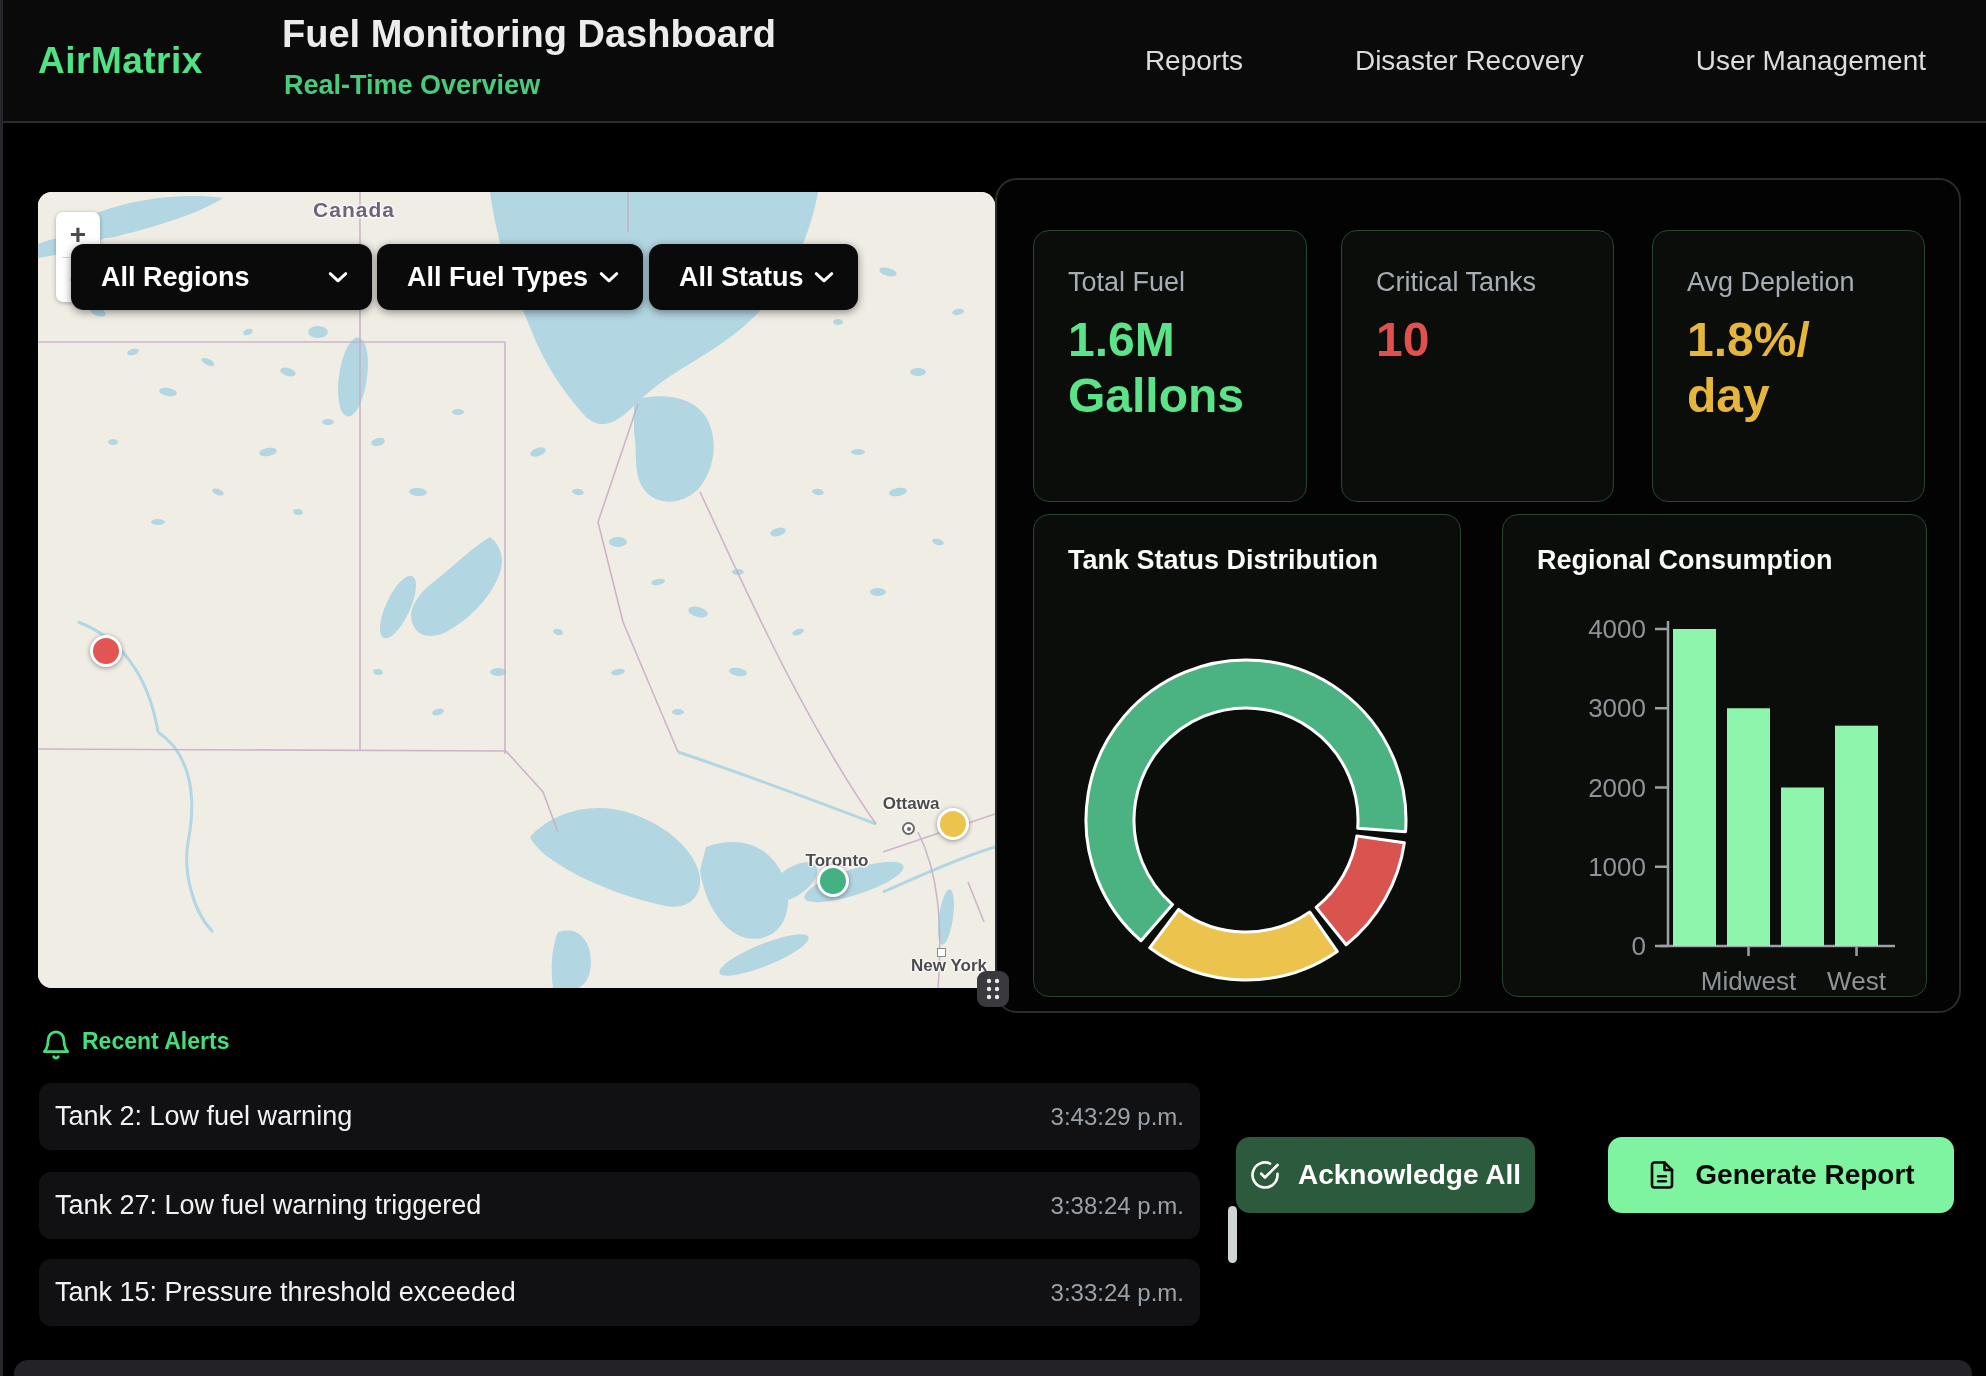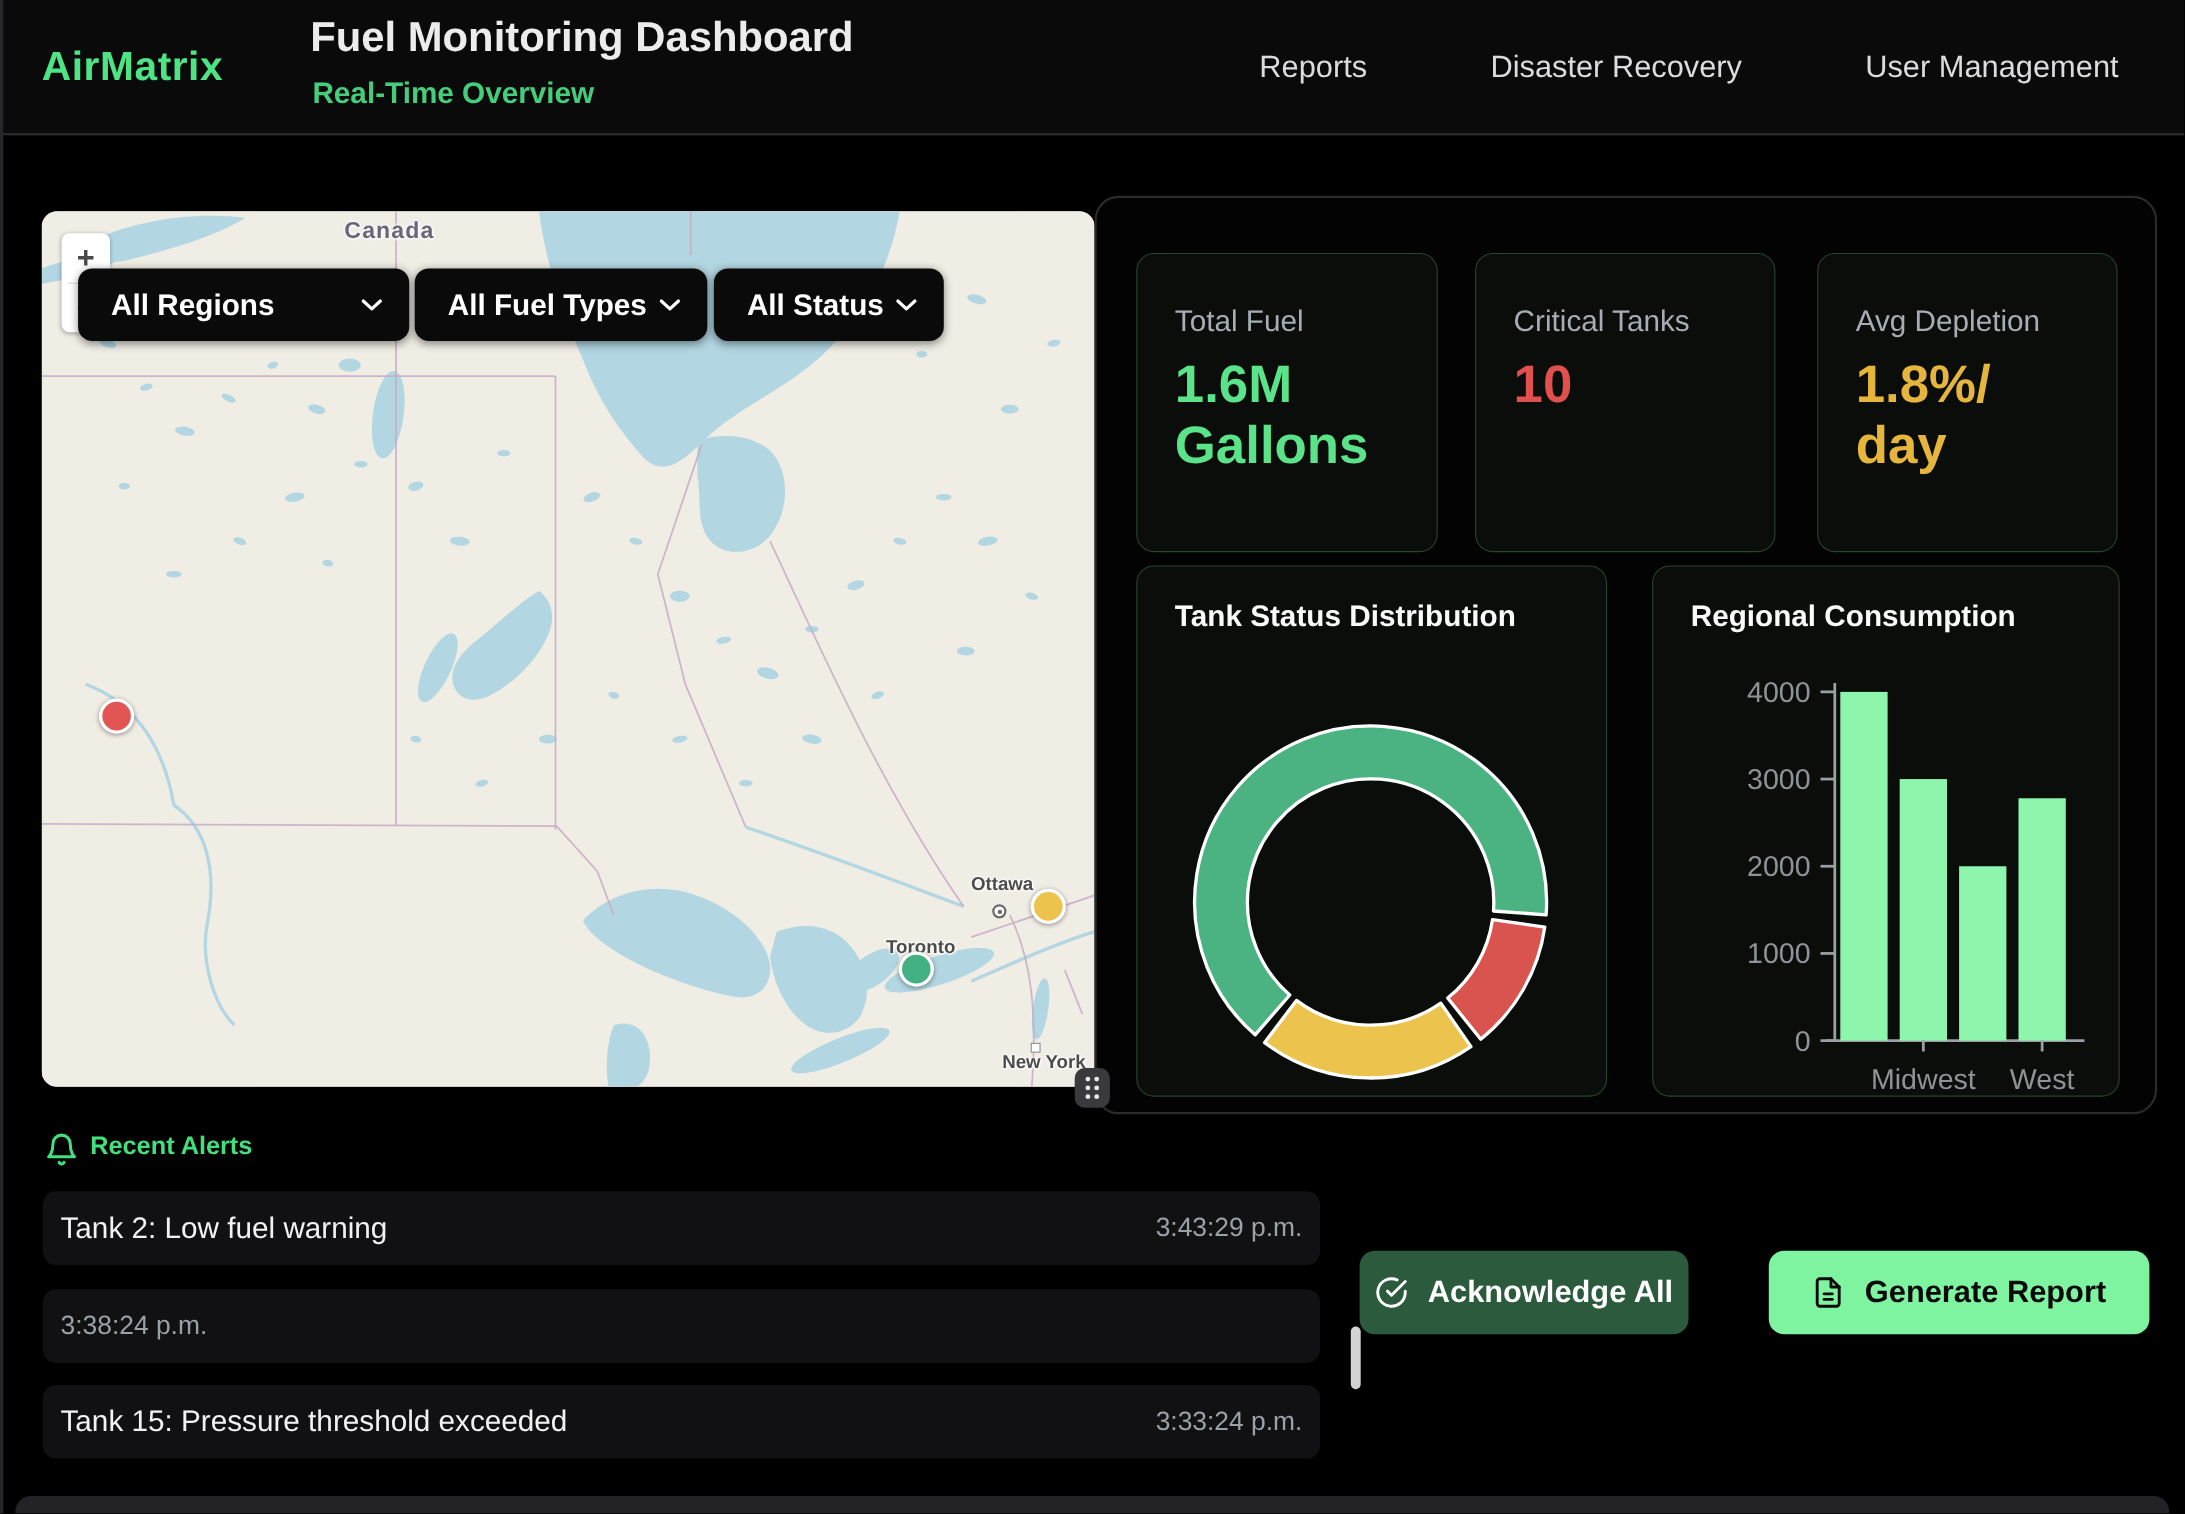--- a/index.html
+++ b/index.html
@@ -47,21 +47,21 @@
   #filter-0{left:33px;width:301px;}
   #filter-1{left:339px;width:266px;}
   #filter-2{left:611px;width:209px;}
   #drag-handle{position:absolute;left:977px;top:971px;width:32px;height:36px;background:#3a3a3e;
                border-radius:9px;z-index:40;display:flex;align-items:center;justify-content:center;cursor:grab;}
 
   
   #right-panel{position:absolute;left:995px;top:178px;width:962px;height:831px;border:2px solid #2b2b2b;
                border-radius:22px;background:#030303;}
   .stat-card{position:absolute;top:50px;height:272px;background:#0b0d0b;border:1.5px solid #27452f;
-             border-radius:16px;box-sizing:border-box;padding:46px 0 0 34px;}
+             border-radius:16px;box-sizing:border-box;padding:36px 0 0 34px;}
   #stat-0{left:36px;width:274px;}
   #stat-1{left:344px;width:273px;}
   #stat-2{left:655px;width:273px;}
   .stat-label{font-size:27px;color:#a6adb4;font-weight:500;margin-bottom:14px;}
   .stat-value{font-size:48px;font-weight:bold;line-height:1.17;}
   .chart-card{position:absolute;top:334px;height:483px;background:#0b0d0b;border:1.5px solid #27452f;
               border-radius:16px;box-sizing:border-box;}
   #donut-card{left:36px;width:428px;}
   #bar-card{left:505px;width:425px;}
   .chart-title{position:absolute;left:34px;top:30px;font-size:27px;font-weight:bold;color:#fafafa;white-space:nowrap;}
@@ -324,20 +324,21 @@
       </g>
     </svg>
   </span>
   <div id="alerts-heading">Recent Alerts</div>
 
   <div class="alert-row" style="top:1083px;">
     <span class="alert-text">Tank 2: Low fuel warning</span>
     <span class="alert-time">3:43:29 p.m.</span>
   </div>
   <div class="alert-row" style="top:1172px;">
+    <span class="alert-text">Tank 27: Low fuel warning triggered</span>
     <span class="alert-time">3:38:24 p.m.</span>
   </div>
   <div class="alert-row" style="top:1259px;">
     <span class="alert-text">Tank 15: Pressure threshold exceeded</span>
     <span class="alert-time">3:33:24 p.m.</span>
   </div>
   <div id="alert-scrollthumb"></div>
 
   <button id="btn-ack" class="action-btn">
     <span>

